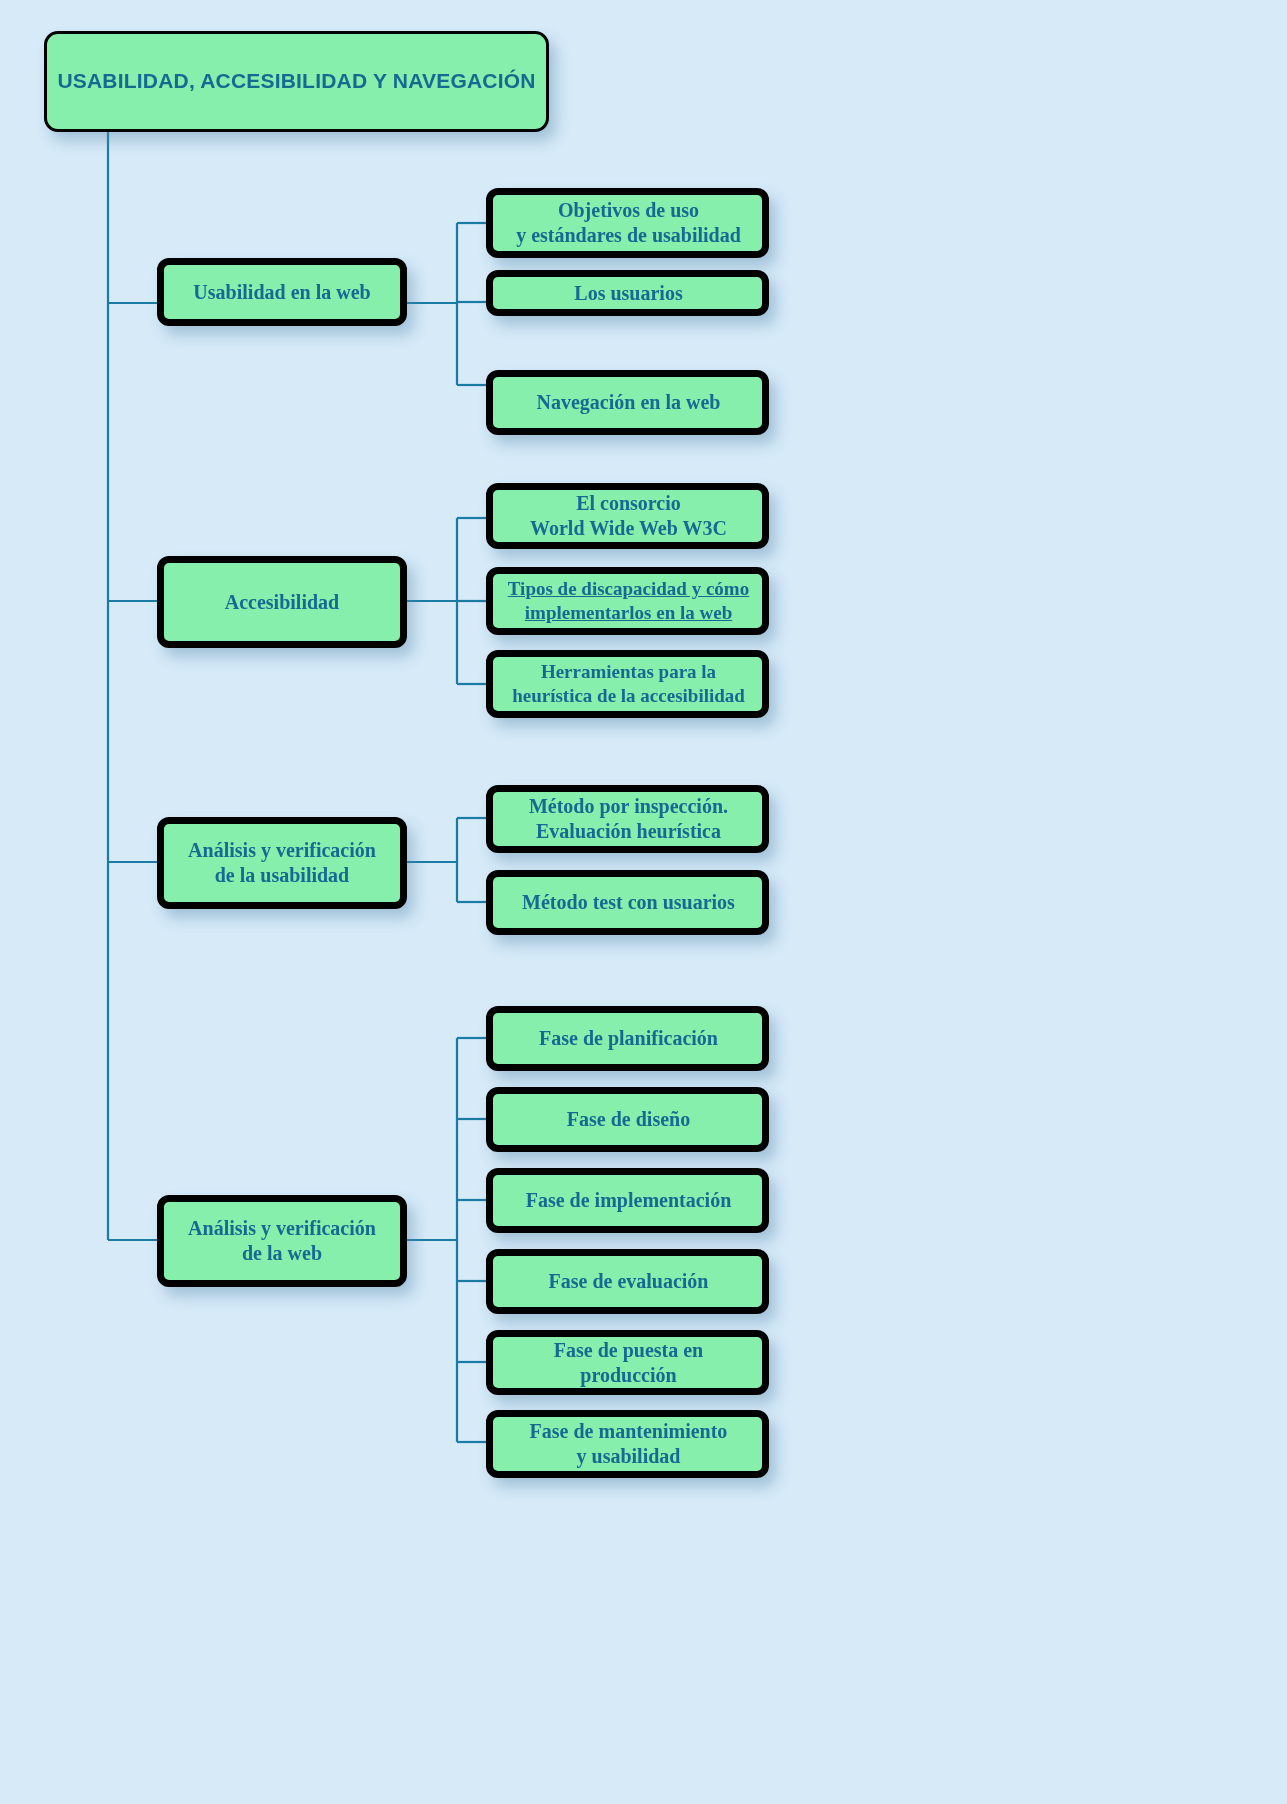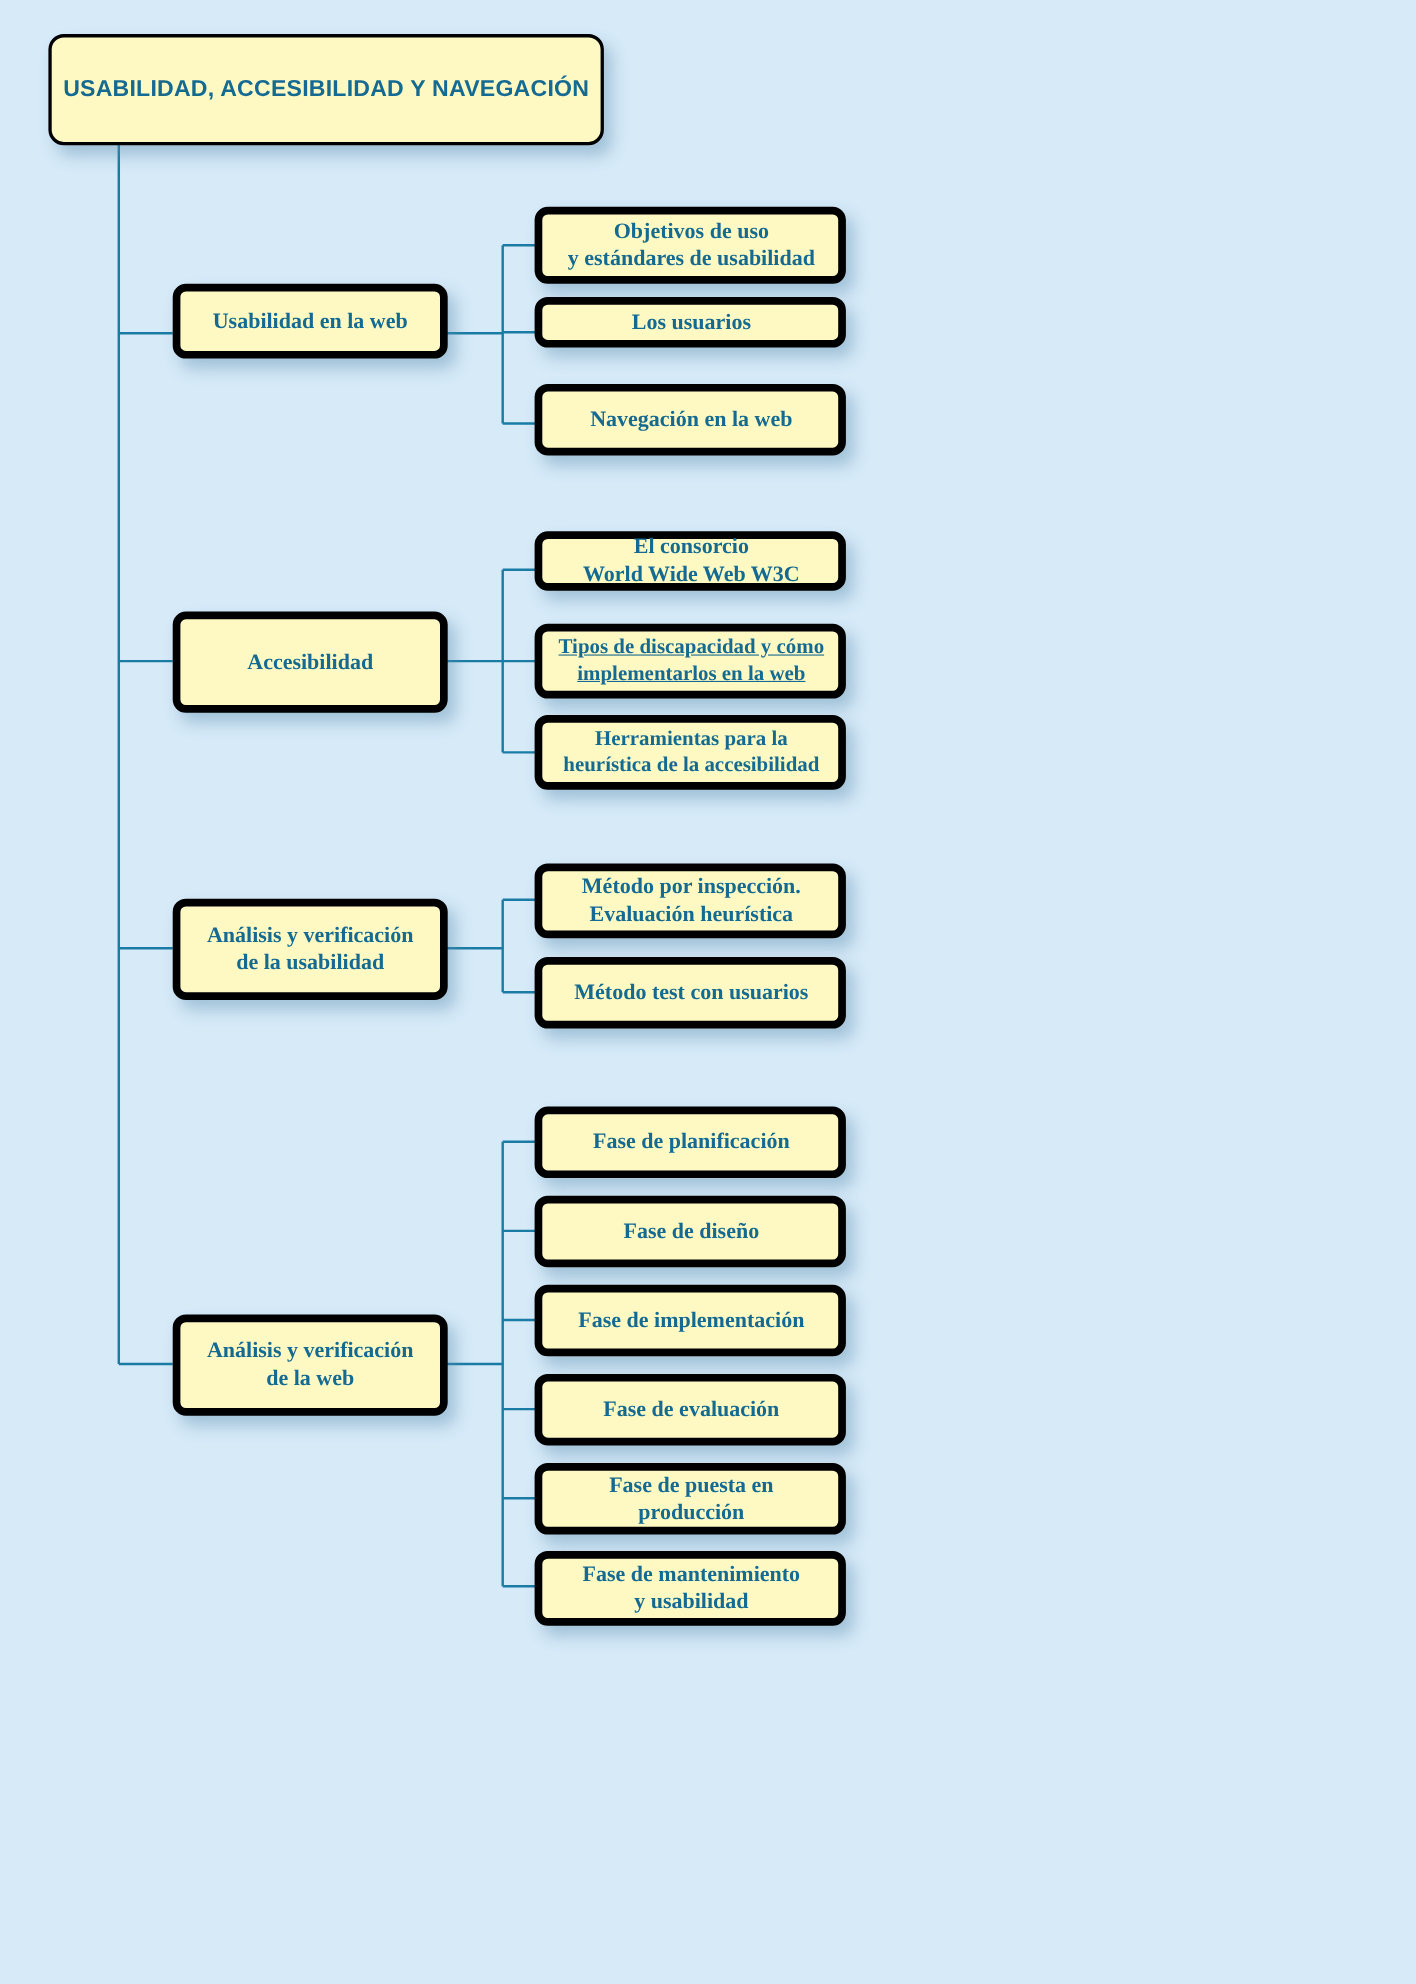--- a/index.html
+++ b/index.html
@@ -8,21 +8,21 @@
     background:#d6eaf8;
     font-family:"Liberation Serif", serif;
     position:relative;
     overflow:hidden;
   }
   #canvas{position:absolute;inset:0;}
   svg.wires{position:absolute;left:0;top:0;width:1287px;height:1804px;pointer-events:none;}
 
   .node{
     position:absolute;
-    background:#fef9c3;
+    background:#86efac;
     border:7px solid #000000;
     border-radius:12px;
     box-sizing:border-box;
     display:flex;align-items:center;justify-content:center;
     text-align:center;
     color:#156a92;
     font-weight:bold;
     box-shadow:7px 9px 14px rgba(90,140,175,0.42);
     line-height:1.24;
     padding:4px 10px;
@@ -87,28 +87,28 @@
   <div class="node branch" style="left:157px;top:258px;width:250px;height:68px;">
     <span>Usabilidad en la web</span>
   </div>
   <div class="node leaf" style="left:486px;top:188px;width:283px;height:70px;flex-direction:column;">
     <span>Objetivos de uso</span>
     <span>y estándares de usabilidad</span>
   </div>
   <div class="node leaf" style="left:486px;top:270px;width:283px;height:46px;">
     <span>Los usuarios</span>
   </div>
-  <div class="node leaf" style="left:486px;top:349px;width:283px;height:65px;">
+  <div class="node leaf" style="left:486px;top:370px;width:283px;height:65px;">
     <span>Navegación en la web</span>
   </div>
 
   <div class="node branch" style="left:157px;top:556px;width:250px;height:92px;">
     <span>Accesibilidad</span>
   </div>
-  <div class="node leaf" style="left:486px;top:483px;width:283px;height:54px;flex-direction:column;">
+  <div class="node leaf" style="left:486px;top:483px;width:283px;height:66px;flex-direction:column;">
     <span>El consorcio</span>
     <span>World Wide Web W3C</span>
   </div>
   <div class="node leaf" style="left:486px;top:567px;width:283px;height:68px;flex-direction:column;font-size:19px;text-decoration:underline;">
     <span>Tipos de discapacidad y cómo</span>
     <span>implementarlos en la web</span>
   </div>
   <div class="node leaf" style="left:486px;top:650px;width:283px;height:68px;flex-direction:column;font-size:19px;">
     <span>Herramientas para la</span>
     <span>heurística de la accesibilidad</span>

